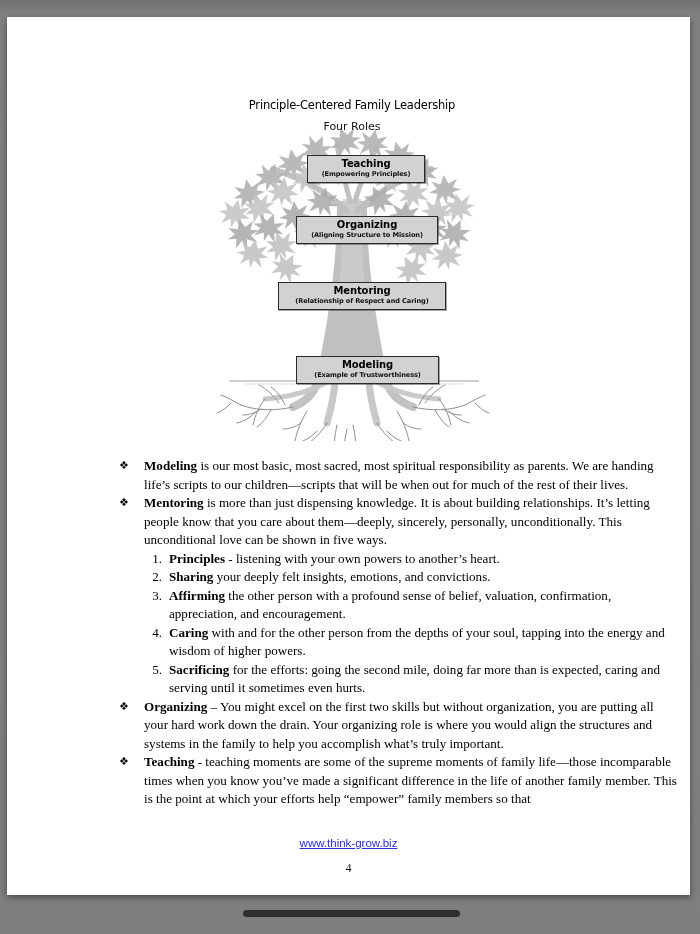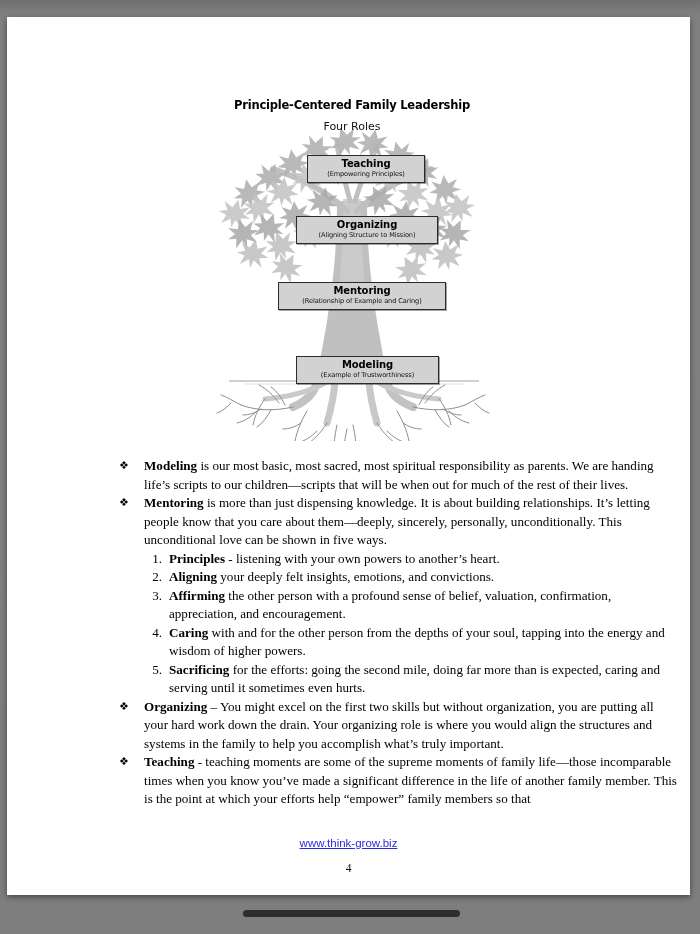--- a/index.html
+++ b/index.html
@@ -37,21 +37,21 @@
   #diagram {
     position: absolute;
     left: 180px;
     top: 64px;
     width: 330px;
     height: 360px;
   }
   #diagram-title {
     text-align: center;
     font-family: "DejaVu Sans", sans-serif;
-    font-weight: bold;
+    font-weight: normal;
     font-size: 11.5px;
     letter-spacing: -0.2px;
     color: #000;
     margin-top: 17px;
   }
   #diagram-subtitle {
     text-align: center;
     font-family: "DejaVu Sans", sans-serif;
     font-weight: normal;
     font-size: 11px;
@@ -80,21 +80,21 @@
     box-sizing: border-box;
   }
   .role-box .rb-title {
     font-weight: bold;
     font-size: 10px;
     color: #000;
     letter-spacing: -0.1px;
     line-height: 12px;
   }
   .role-box .rb-sub {
-    font-weight: normal;
+    font-weight: bold;
     font-size: 6.6px;
     color: #111;
     line-height: 9px;
     letter-spacing: -0.1px;
   }
   #box-teaching   { left: 120px; top: 74px;  width: 118px; }
   #box-organizing { left: 109px; top: 135px; width: 142px; }
   #box-mentoring  { left: 91px;  top: 201px; width: 168px; }
   #box-modeling   { left: 109px; top: 275px; width: 143px; }
 
@@ -292,21 +292,21 @@
       <div class="rb-sub">(Empowering Principles)</div>
     </div>
 
     <div class="role-box" id="box-organizing">
       <div class="rb-title">Organizing</div>
       <div class="rb-sub">(Aligning Structure to Mission)</div>
     </div>
 
     <div class="role-box" id="box-mentoring">
       <div class="rb-title">Mentoring</div>
-      <div class="rb-sub">(Relationship of Example and Caring)</div>
+      <div class="rb-sub">(Relationship of Respect and Caring)</div>
     </div>
 
     <div class="role-box" id="box-modeling">
       <div class="rb-title">Modeling</div>
       <div class="rb-sub">(Example of Trustworthiness)</div>
     </div>
   </div>
 
   <div id="body-copy">
 
@@ -320,21 +320,21 @@
       <b>Mentoring</b><span> is more than just dispensing knowledge. It is about building relationships. It’s letting people know that you care about them—deeply, sincerely, personally, unconditionally. This unconditional love can be shown in five ways.</span>
     </div>
 
     <ol id="numbered-list">
       <li class="num-item">
         <span class="num-marker">1.</span>
         <b>Principles</b><span> - listening with your own powers to another’s heart.</span>
       </li>
       <li class="num-item">
         <span class="num-marker">2.</span>
-        <b>Aligning</b><span> your deeply felt insights, emotions, and convictions.</span>
+        <b>Sharing</b><span> your deeply felt insights, emotions, and convictions.</span>
       </li>
       <li class="num-item">
         <span class="num-marker">3.</span>
         <b>Affirming</b><span> the other person with a profound sense of belief, valuation, confirmation, appreciation, and encouragement.</span>
       </li>
       <li class="num-item">
         <span class="num-marker">4.</span>
         <b>Caring</b><span> with and for the other person from the depths of your soul, tapping into the energy and wisdom of higher powers.</span>
       </li>
       <li class="num-item">

